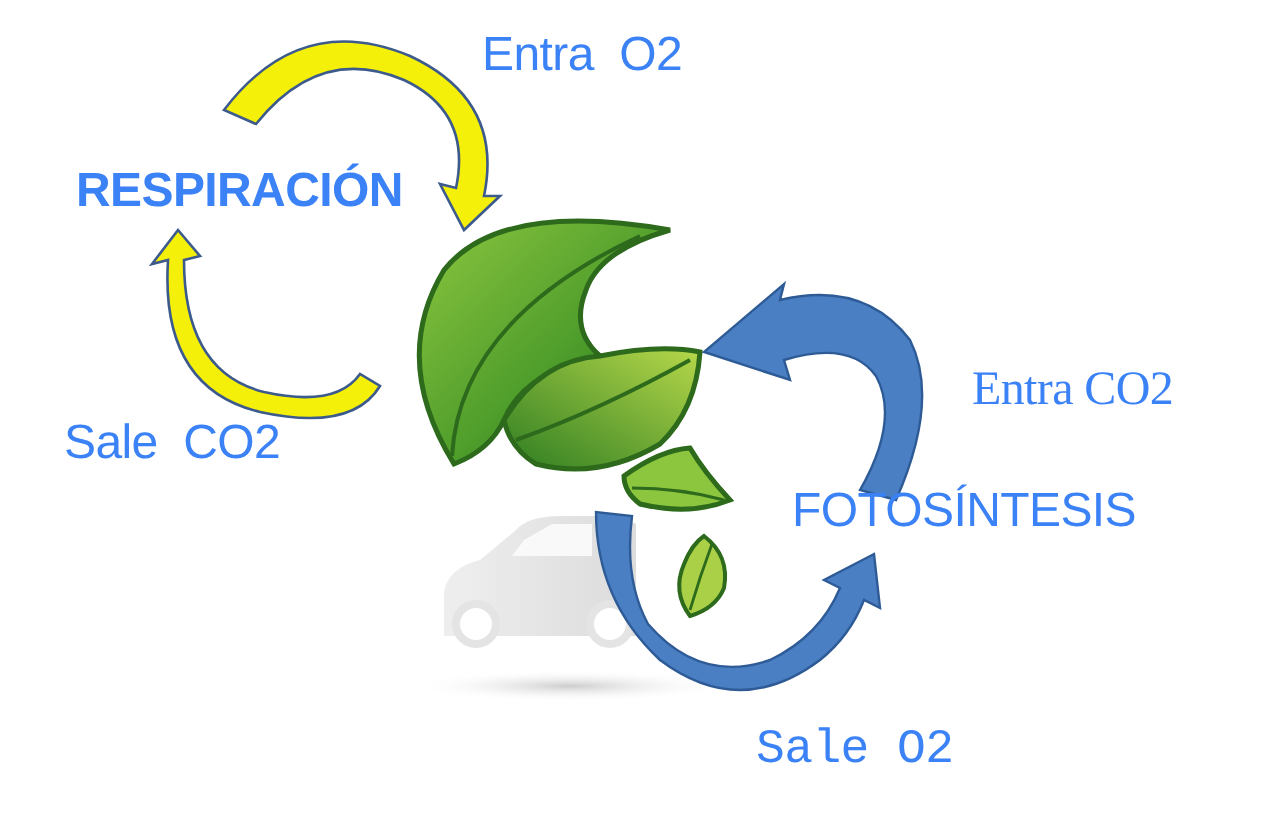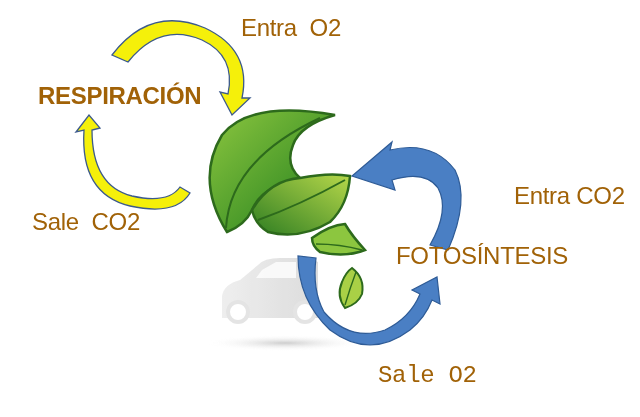--- a/index.html
+++ b/index.html
@@ -1,18 +1,18 @@
 <!DOCTYPE html>
 <html><head>
   <meta charset="utf-8">
   <style>
     html, body { margin: 0; padding: 0; background: #ffffff; }
     body { width: 640px; height: 417px; position: relative; overflow: hidden;
            font-family: "Liberation Sans", "DejaVu Sans", sans-serif; }
-    .lbl { position: absolute; color: #a16207; font-size: 24px; white-space: pre; letter-spacing: -0.3px; }
+    .lbl { position: absolute; color: #3b82f6; font-size: 24px; white-space: pre; letter-spacing: -0.3px; }
     svg { position: absolute; left: 0; top: 0; }
   </style>
 </head>
 <body>
 
 <svg width="640" height="417" viewBox="0 0 640 417">
   <defs>
     <linearGradient id="leafA" x1="0" y1="0" x2="1" y2="1">
       <stop offset="0" stop-color="#8cc63f"></stop>
       <stop offset="0.6" stop-color="#4a9a2a"></stop>
@@ -68,14 +68,14 @@
 
     <path d="M298 256 Q298 300 330 330 Q370 360 410 330 Q425 318 432 300 L440 304 L437 277 L412 290 L420 294 Q410 318 385 330 Q350 342 324 312 Q312 290 316 258 Z" fill="#4a7fc4" stroke="#2e5b96" stroke-width="1.2"></path>
   </g>
 </svg>
 
 <div class="lbl" style="left:38px; top:82px;font-weight:bold;">RESPIRACIÓN</div>
 <div class="lbl" style="left:241px; top:14px;">Entra  O2</div>
 <div class="lbl" style="left:32px; top:208px;text-align:center;">Sale  CO2</div>
 
 <div class="lbl" style="left:396px; top:242px;">FOTOSÍNTESIS</div>
-<div class="lbl" style="left:514px; top:182px;">Entra CO2</div>
+<div class="lbl" style="left:486px; top:182px;font-family:Liberation Serif, serif;">Entra CO2</div>
 <div class="lbl" style="left:378px; top:362px;font-family:Liberation Mono, monospace;">Sale O2</div>
 
 </body></html>

